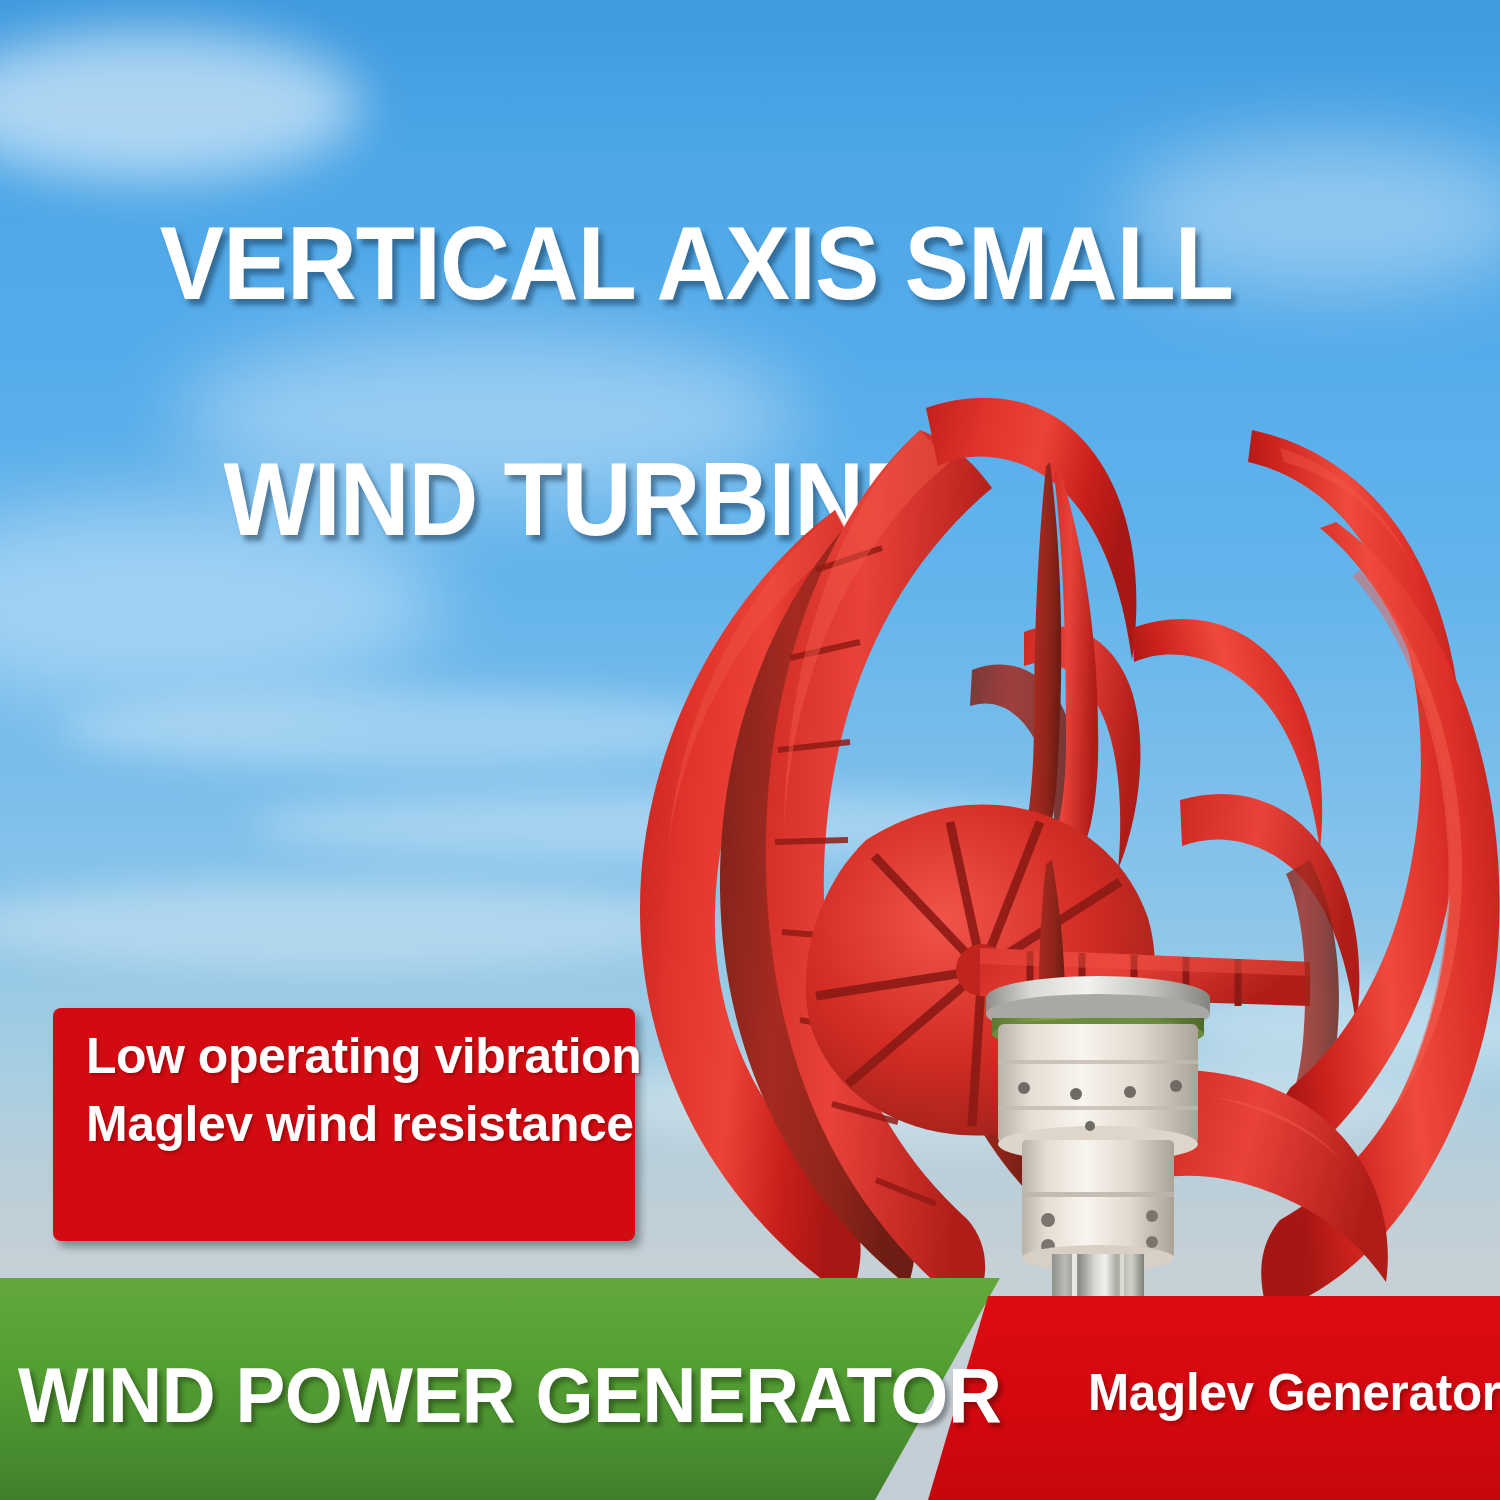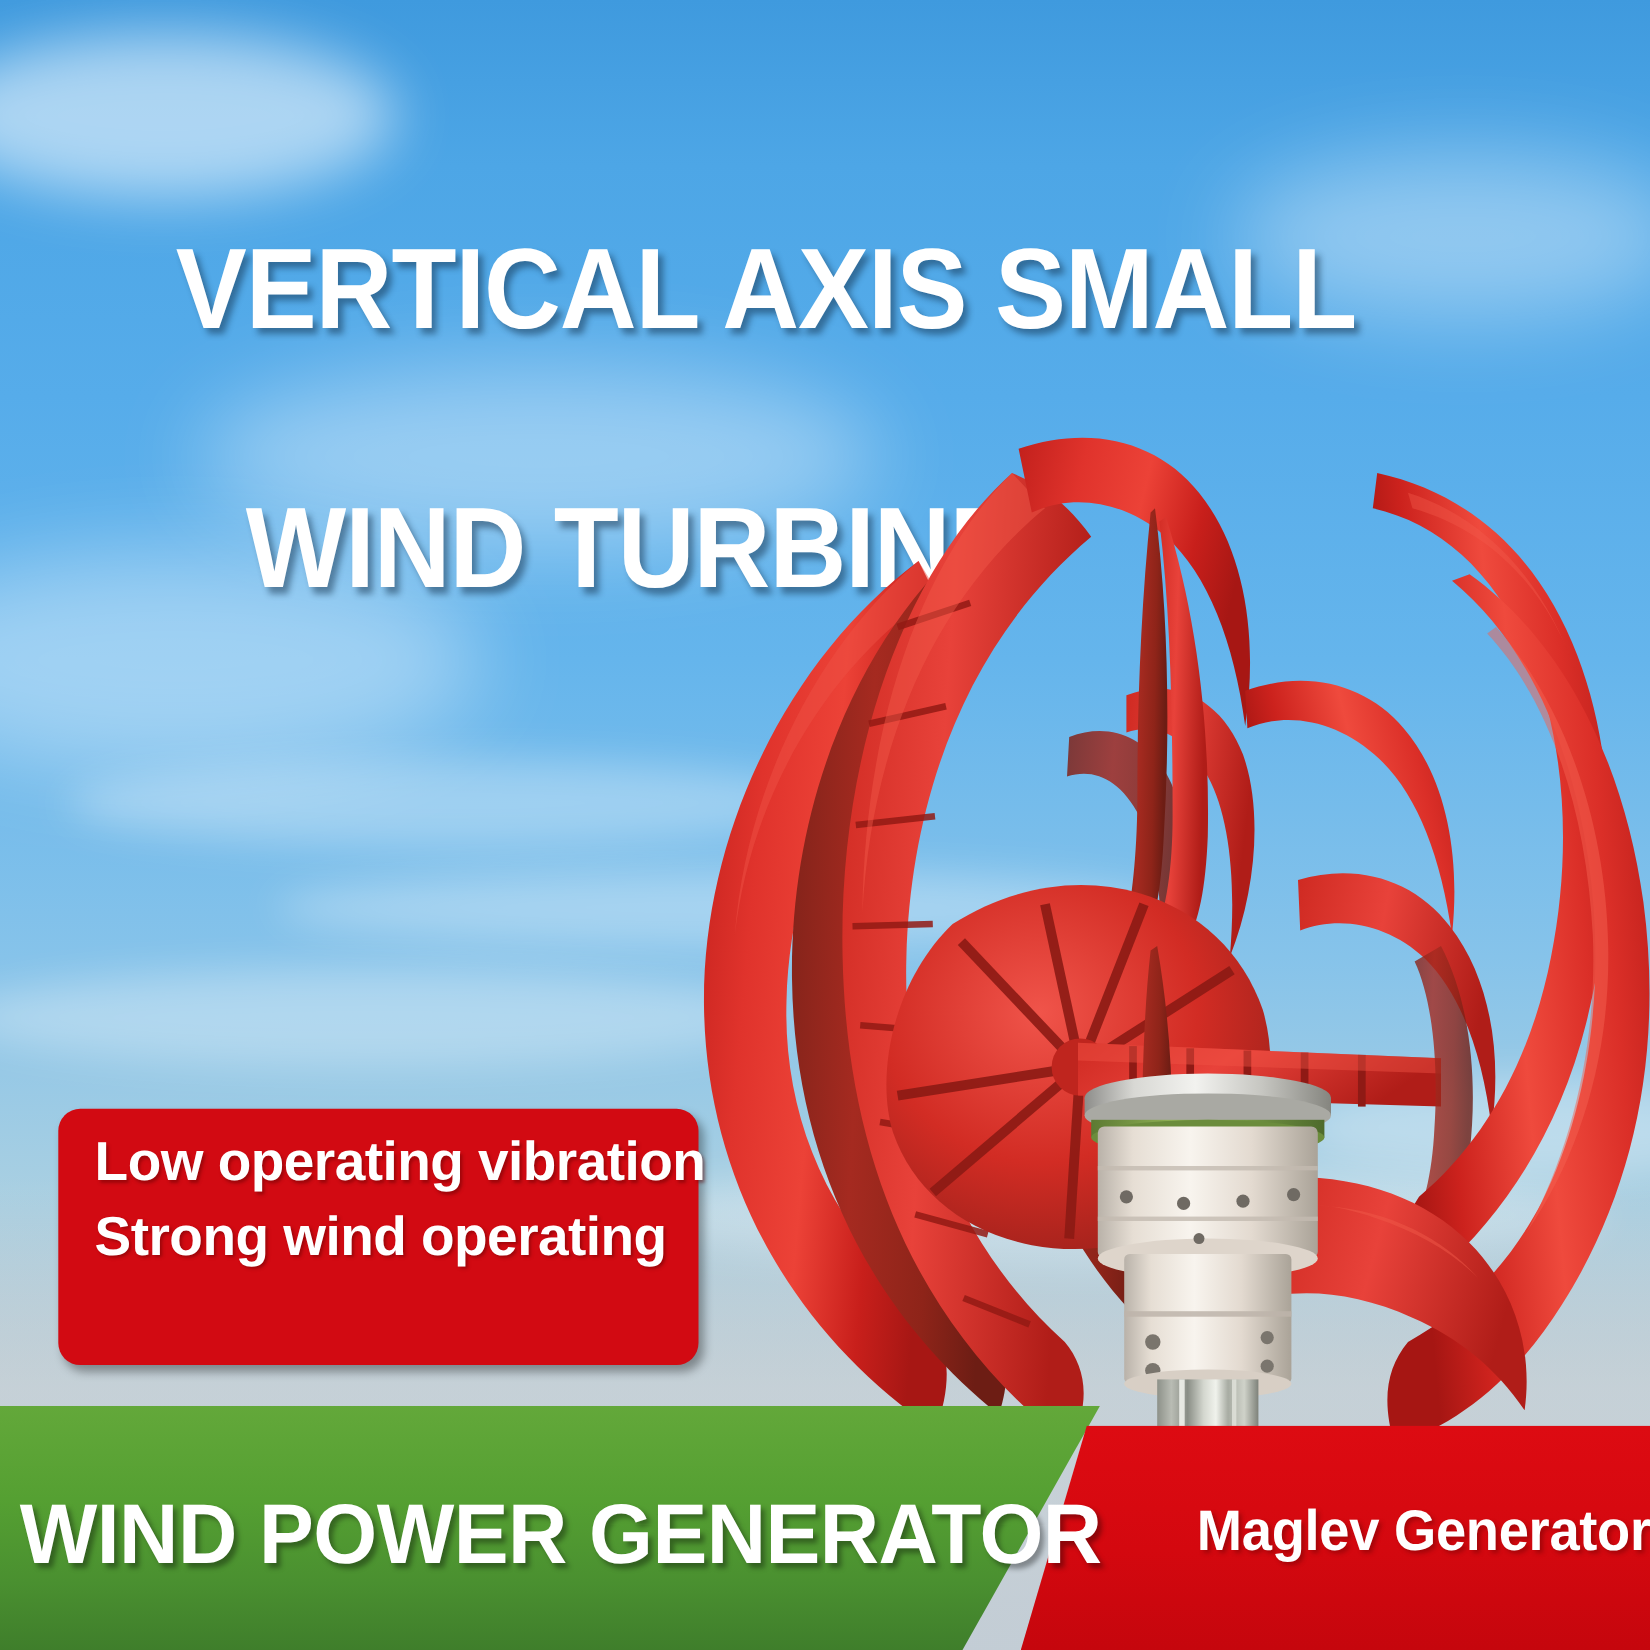--- a/index.html
+++ b/index.html
@@ -87,21 +87,21 @@
   }
 
   
   .feature-box {
     position: absolute;
     left: 53px;
     top: 1008px;
     width: 582px;
     height: 233px;
     background: #d20a12;
-    border-radius: 20px;
+    border-radius: 8px;
     box-shadow: 5px 6px 9px rgba(0,0,0,0.35);
     padding: 14px 0 0 33px;
     box-sizing: border-box;
   }
   .feature-line {
     color: #ffffff;
     font-size: 50px;
     font-weight: bold;
     line-height: 68px;
     letter-spacing: -0.5px;
@@ -466,21 +466,21 @@
 
     <g>
       <rect x="432" y="884" width="92" height="78" fill="url(#poleGrad)"></rect>
       <rect x="452" y="884" width="5" height="78" fill="#f4f6f0" opacity="0.85"></rect>
       <rect x="500" y="884" width="4" height="78" fill="#e8eae3" opacity="0.7"></rect>
     </g>
   </svg>
 
   <div class="feature-box">
     <div class="feature-line">Low operating vibration</div>
-    <div class="feature-line">Strong wind operating</div>
+    <div class="feature-line">Maglev wind resistance</div>
   </div>
 
   <div class="banner-green"></div>
   <div class="banner-red"></div>
   <div class="banner-green-title">WIND POWER GENERATOR</div>
   <div class="banner-red-title">Maglev Generator</div>
 
 </div>
 
 </body></html>

